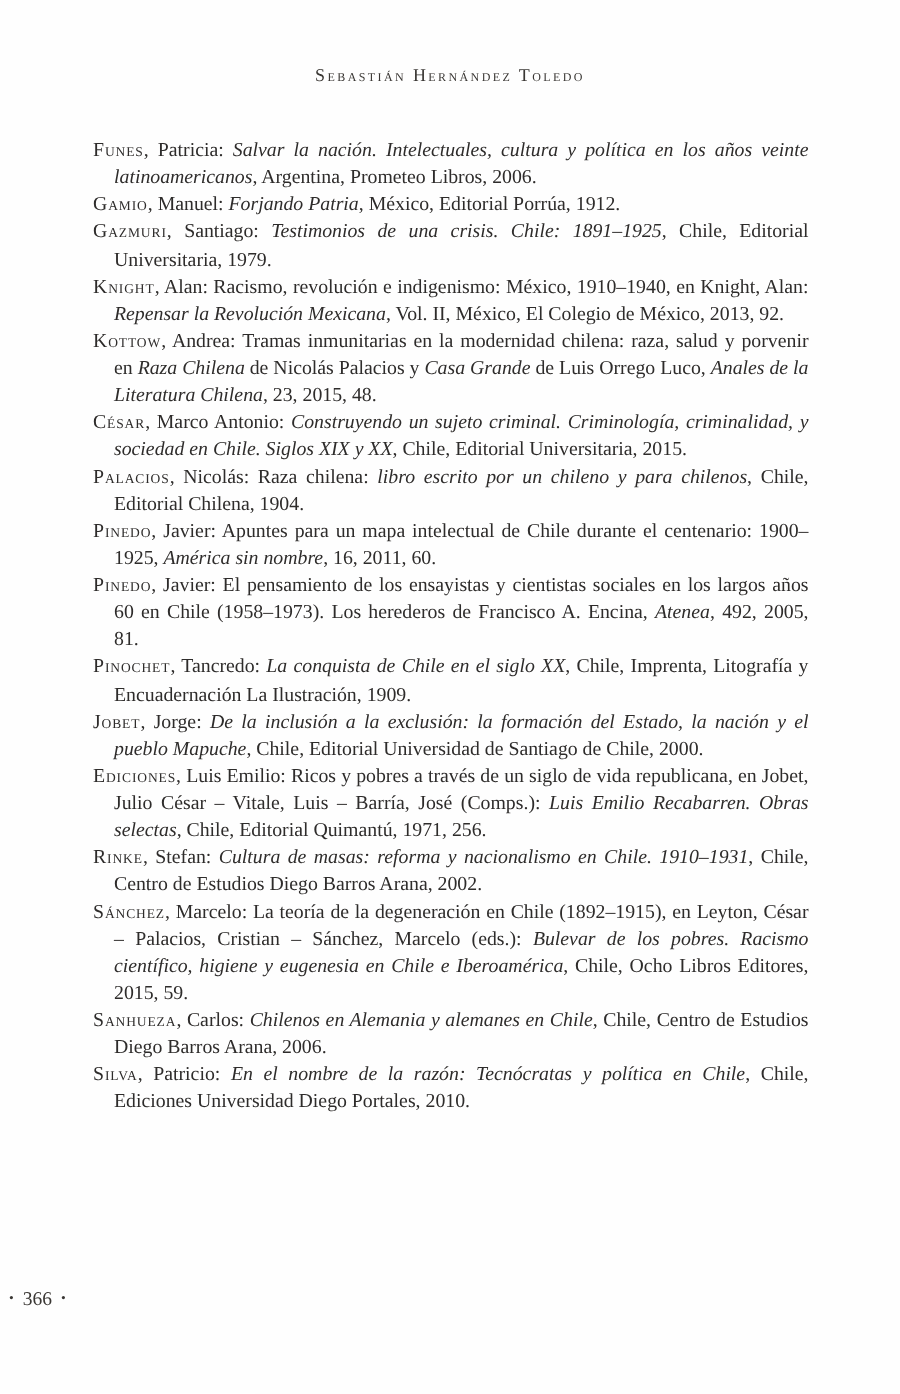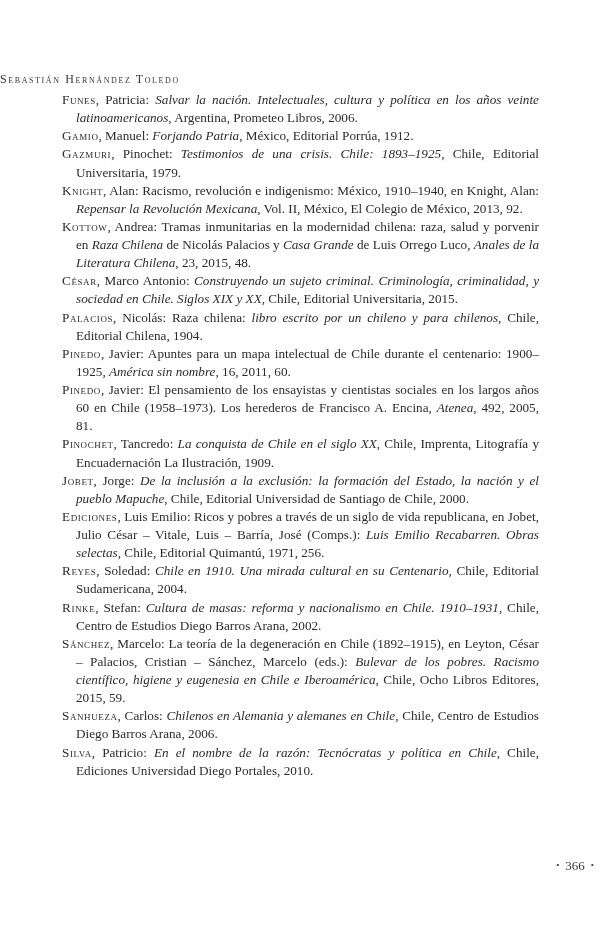--- a/index.html
+++ b/index.html
@@ -7,23 +7,24 @@
     position: relative;
     width: 600px;
     height: 929px;
     background: #fefefe;
     font-family: "Liberation Serif", "DejaVu Serif", serif;
     color: #2e2c2b;
     overflow: hidden;
   }
   .running-header {
     position: absolute;
-    top: 72px;
+    top: 43px;
     left: 0;
     width: 100%;
+    text-align: center;
     font-size: 12px;
     font-variant: small-caps;
     letter-spacing: 1.6px;
     color: #3a3734;
   }
   .bibliography {
     position: absolute;
     top: 91px;
     left: 62px;
     width: 477px;
@@ -41,50 +42,49 @@
   .sc {
     font-variant: small-caps;
     letter-spacing: 0.045em;
   }
   .it { font-style: italic; }
   .page-footer {
     position: absolute;
     top: 858px;
     left: 0;
     width: 100%;
-    text-align: right;
+    text-align: left;
     font-size: 13px;
     color: #3a3734;
   }
   .footer-bullet {
     font-size: 9px;
     vertical-align: 2px;
     padding: 0 6px;
   }
 </style>
 </head>
 <body>
 
 <div class="page">
   <div class="running-header">Sebastián Hernández Toledo</div>
 
   <div class="bibliography">
       <p class="entry"><span class="sc">Funes</span><span>, Patricia: </span><span class="it">Salvar la nación. Intelectuales, cultura y política en los años veinte latinoamericanos</span><span>, Argentina, Prometeo Libros, 2006.</span></p>
       <p class="entry"><span class="sc">Gamio</span><span>, Manuel: </span><span class="it">Forjando Patria</span><span>, México, Editorial Porrúa, 1912.</span></p>
-      <p class="entry"><span class="sc">Gazmuri</span><span>, Pinochet: </span><span class="it">Testimonios de una crisis. Chile: 1893–1925</span><span>, Chile, Editorial Universitaria, 1979.</span></p>
+      <p class="entry"><span class="sc">Gazmuri</span><span>, Santiago: </span><span class="it">Testimonios de una crisis. Chile: 1891–1925</span><span>, Chile, Editorial Universitaria, 1979.</span></p>
       <p class="entry"><span class="sc">Knight</span><span>, Alan: Racismo, revolución e indigenismo: México, 1910–1940, en Knight, Alan: </span><span class="it">Repensar la Revolución Mexicana</span><span>, Vol. II, México, El Colegio de México, 2013, 92.</span></p>
       <p class="entry"><span class="sc">Kottow</span><span>, Andrea: Tramas inmunitarias en la modernidad chilena: raza, salud y porvenir en </span><span class="it">Raza Chilena</span><span> de Nicolás Palacios y </span><span class="it">Casa Grande</span><span> de Luis Orrego Luco, </span><span class="it">Anales de la Literatura Chilena</span><span>, 23, 2015, 48.</span></p>
       <p class="entry"><span class="sc">César</span><span>, Marco Antonio: </span><span class="it">Construyendo un sujeto criminal. Criminología, criminalidad, y sociedad en Chile. Siglos XIX y XX</span><span>, Chile, Editorial Universitaria, 2015.</span></p>
       <p class="entry"><span class="sc">Palacios</span><span>, Nicolás: Raza chilena: </span><span class="it">libro escrito por un chileno y para chilenos</span><span>, Chile, Editorial Chilena, 1904.</span></p>
       <p class="entry"><span class="sc">Pinedo</span><span>, Javier: Apuntes para un mapa intelectual de Chile durante el centenario: 1900–1925, </span><span class="it">América sin nombre</span><span>, 16, 2011, 60.</span></p>
       <p class="entry"><span class="sc">Pinedo</span><span>, Javier: El pensamiento de los ensayistas y cientistas sociales en los largos años 60 en Chile (1958–1973). Los herederos de Francisco A. Encina, </span><span class="it">Atenea</span><span>, 492, 2005, 81.</span></p>
       <p class="entry"><span class="sc">Pinochet</span><span>, Tancredo: </span><span class="it">La conquista de Chile en el siglo XX</span><span>, Chile, Imprenta, Litografía y Encuadernación La Ilustración, 1909.</span></p>
       <p class="entry"><span class="sc">Jobet</span><span>, Jorge: </span><span class="it">De la inclusión a la exclusión: la formación del Estado, la nación y el pueblo Mapuche</span><span>, Chile, Editorial Universidad de Santiago de Chile, 2000.</span></p>
       <p class="entry"><span class="sc">Ediciones</span><span>, Luis Emilio: Ricos y pobres a través de un siglo de vida republicana, en Jobet, Julio César – Vitale, Luis – Barría, José (Comps.): </span><span class="it">Luis Emilio Recabarren. Obras selectas</span><span>, Chile, Editorial Quimantú, 1971, 256.</span></p>
-      <p class="entry"><span class="sc">Reyes</span><span>, Soledad: </span><span class="it">Chile en 1910. Una mirada cultural en su Centenario</span><span>, Chile, Editorial Sudamericana, 2004.</span></p>
       <p class="entry"><span class="sc">Rinke</span><span>, Stefan: </span><span class="it">Cultura de masas: reforma y nacionalismo en Chile. 1910–1931</span><span>, Chile, Centro de Estudios Diego Barros Arana, 2002.</span></p>
       <p class="entry"><span class="sc">Sánchez</span><span>, Marcelo: La teoría de la degeneración en Chile (1892–1915), en Leyton, César – Palacios, Cristian – Sánchez, Marcelo (eds.): </span><span class="it">Bulevar de los pobres. Racismo científico, higiene y eugenesia en Chile e Iberoamérica</span><span>, Chile, Ocho Libros Editores, 2015, 59.</span></p>
       <p class="entry"><span class="sc">Sanhueza</span><span>, Carlos: </span><span class="it">Chilenos en Alemania y alemanes en Chile</span><span>, Chile, Centro de Estudios Diego Barros Arana, 2006.</span></p>
       <p class="entry"><span class="sc">Silva</span><span>, Patricio: </span><span class="it">En el nombre de la razón: Tecnócratas y política en Chile</span><span>, Chile, Ediciones Universidad Diego Portales, 2010.</span></p>
     </div>
 
   <div class="page-footer">
     <span class="footer-bullet">•</span><span>366</span><span class="footer-bullet">•</span>
   </div>
 </div>

